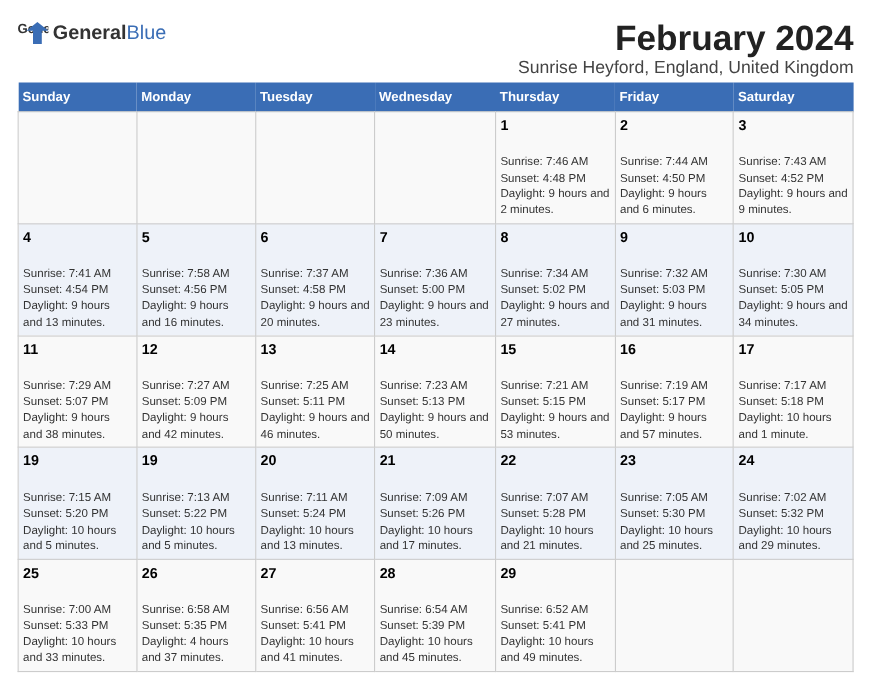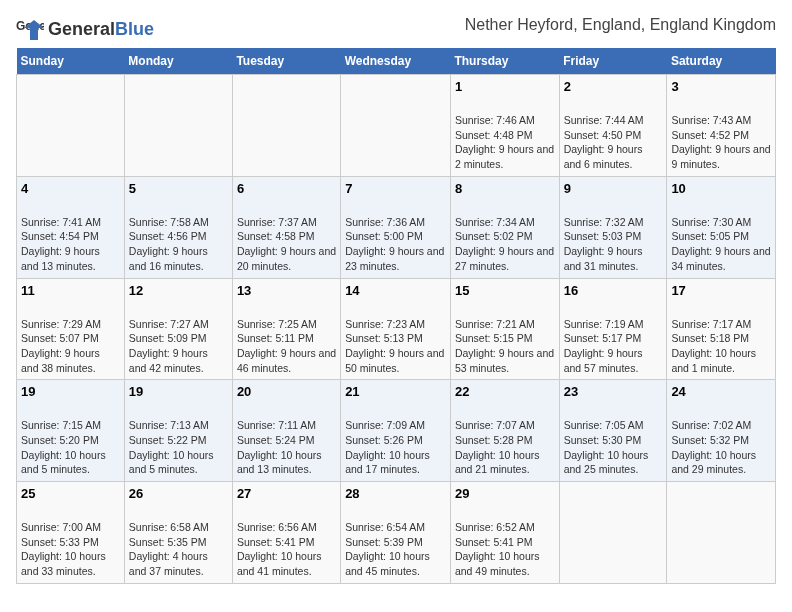--- a/index.html
+++ b/index.html
@@ -22,21 +22,21 @@
       gap: 4px;
     }
     .logo-text-general {
       font-size: 18px;
       font-weight: bold;
       color: #333;
       line-height: 1.1;
     }
     .logo-text-blue {
       font-size: 18px;
-      font-weight: bold;
+      font-weight: normal;
       color: #3a6db5;
       line-height: 1.1;
     }
     .logo-icon {
       width: 28px;
       height: 28px;
     }
     .title-area {
       text-align: right;
     }
@@ -99,21 +99,22 @@
       <text x="0" y="14" font-size="12" font-weight="bold" fill="#333">General</text>
       <polygon points="18,4 28,12 22,12 22,24 14,24 14,12 8,12" fill="#3a6db5"></polygon>
     </svg>
     <div>
       <div>
         <span class="logo-text-general">General</span><span class="logo-text-blue">Blue</span>
       </div>
     </div>
   </div>
   <div class="title-area">
-    <div class="subtitle">Nether Heyford, England, England Kingdom</div>
+    <div class="main-title">February 2024</div>
+    <div class="subtitle">Sunrise Heyford, England, United Kingdom</div>
   </div>
 </div>
 
 <table>
   <thead>
     <tr id="header-row">
         <th>Sunday</th>
         <th>Monday</th>
         <th>Tuesday</th>
         <th>Wednesday</th>

